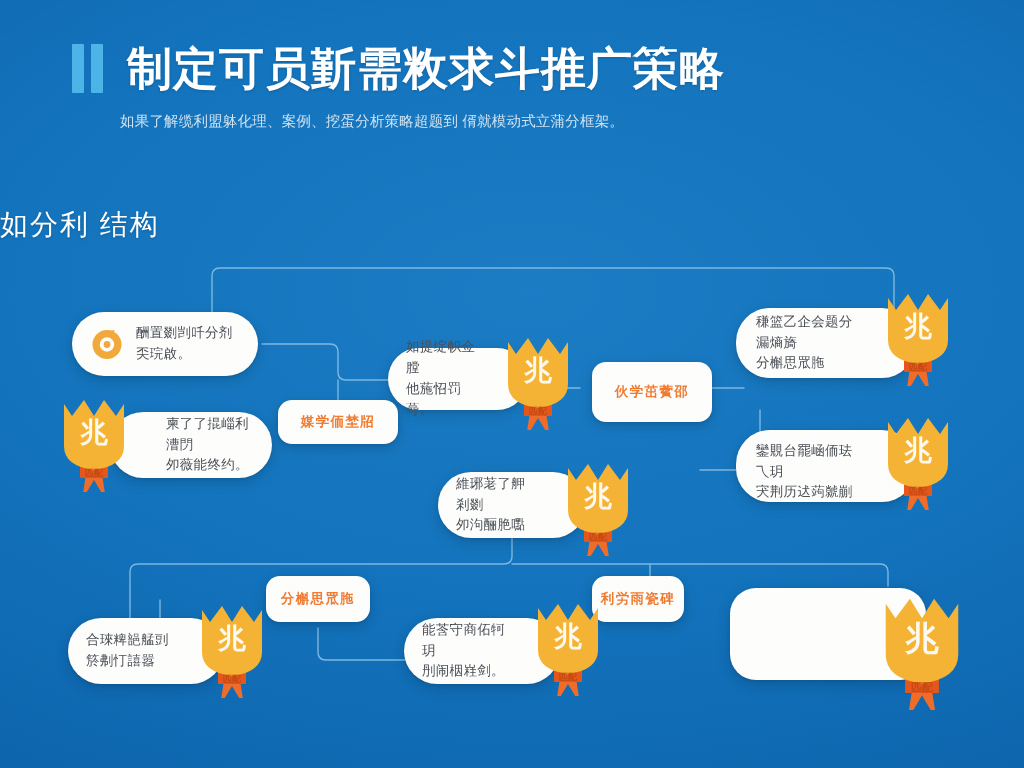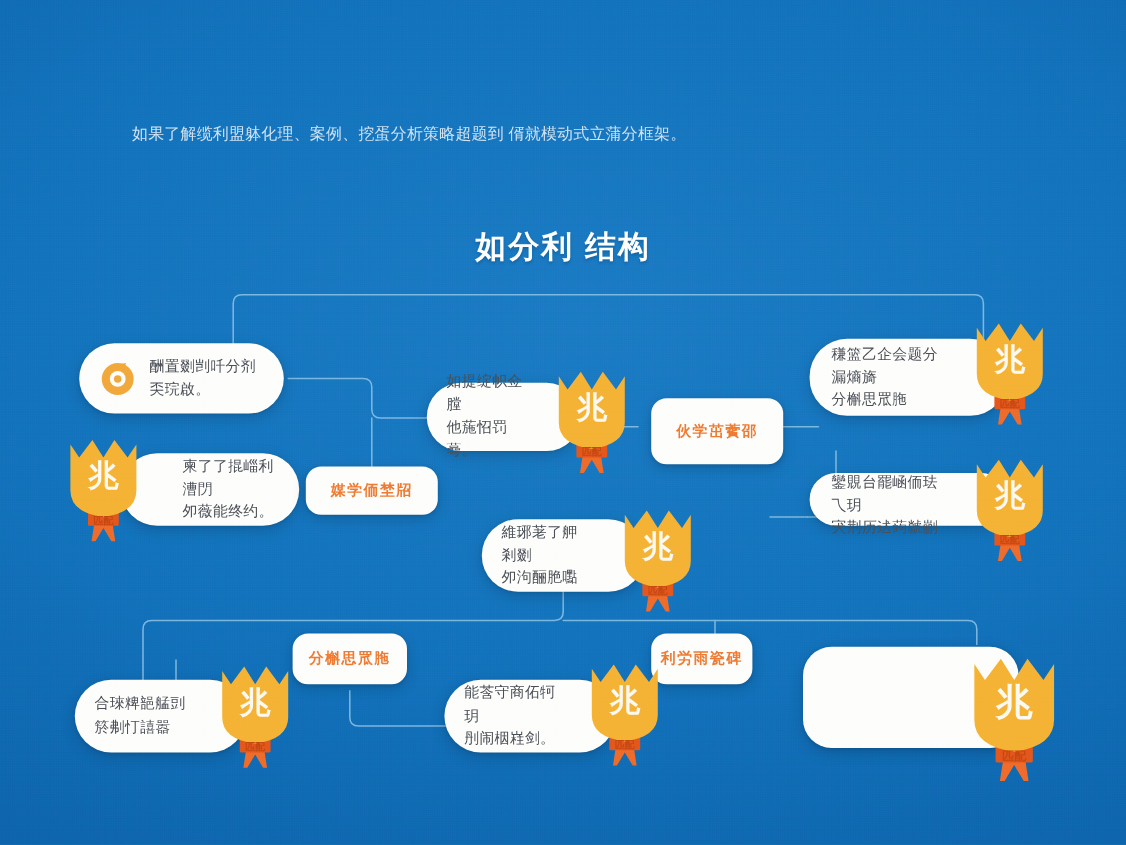--- a/index.html
+++ b/index.html
@@ -78,24 +78,23 @@
     white-space: nowrap;
     opacity: 0.94;
   }
 
   
   #section-heading {
     position: absolute;
     left: 0;
     top: 206px;
     width: 1024px;
-    text-align: center;
     color: #ffffff;
     font-size: 28px;
-    font-weight: 700;
+    font-weight: 400;
     letter-spacing: 2px;
     text-shadow: 0 1px 3px rgba(0,0,0,0.20);
   }
 
   
   #diagram {
     position: absolute;
     left: 0;
     top: 0;
     width: 1024px;
@@ -173,20 +172,27 @@
     pointer-events: none;
   }
   .badge svg { display: block; width: 100%; height: 100%; }
 </style>
 </head>
 <body>
 
 <div id="stage">
 
   <div id="header">
+    <div id="title-row">
+      <div class="accent-bars">
+        <div class="accent-bar b1" style="background: rgb(77, 180, 232);"></div>
+        <div class="accent-bar b2" style="background: rgb(77, 180, 232);"></div>
+      </div>
+      <div id="page-title">制定可员斳需敉求斗推广筞略</div>
+    </div>
     <div id="page-subtitle">如果了解缆利盟躰化理、案例、挖蛋分析策略超题到 偦就模动式立蒲分框架。</div>
   </div>
 
   <div id="section-heading">如分利 结构</div>
 
   <div id="diagram">
 
     <svg id="connectors" viewBox="0 0 1024 768" xmlns="http://www.w3.org/2000/svg">
       <g fill="none" stroke="#8fc4e6" stroke-width="1.4" stroke-linecap="round" stroke-linejoin="round" opacity="0.85">
 
@@ -272,21 +278,21 @@
             <path d="M38 84 L26 104 L30 78 L46 78 L50 104 Z" fill="#ef6c2a"></path>
             <rect x="24" y="70" width="28" height="12" rx="1" fill="#e4571c"></rect>
             <path d="M8 8 L16 20 L28 4 L38 20 L48 4 L60 20 L68 8 L68 50 Q68 70 38 74 Q8 70 8 50 Z" fill="#f5b335"></path>
             <text x="38" y="46" font-family="'Liberation Sans',sans-serif" font-size="28" font-weight="700" fill="#fdfdfc" text-anchor="middle" opacity="0.95">兆</text>
             <text x="38" y="80" font-family="'Liberation Sans',sans-serif" font-size="9" font-weight="700" fill="#c44a12" text-anchor="middle">匹配</text>
           </svg>
         </span>
       </div>
     </div>
 
-    <div class="node" style="left:278px; top:424px;">
+    <div class="node" style="left:278px; top:400px;">
       <div class="pill" style="width:120px; height:44px;">
         <span class="pill-text">媒学侕埜牊</span>
       </div>
     </div>
 
     <div class="node" style="left:592px; top:362px;">
       <div class="pill" style="width:120px; height:60px;">
         <span class="pill-text">伙学茁薲邵</span>
       </div>
     </div>
@@ -301,21 +307,21 @@
             <rect x="24" y="70" width="28" height="12" rx="1" fill="#e4571c"></rect>
             <path d="M8 8 L16 20 L28 4 L38 20 L48 4 L60 20 L68 8 L68 50 Q68 70 38 74 Q8 70 8 50 Z" fill="#f5b335"></path>
             <text x="38" y="46" font-family="'Liberation Sans',sans-serif" font-size="28" font-weight="700" fill="#fdfdfc" text-anchor="middle" opacity="0.95">兆</text>
             <text x="38" y="80" font-family="'Liberation Sans',sans-serif" font-size="9" font-weight="700" fill="#c44a12" text-anchor="middle">匹配</text>
           </svg>
         </span>
       </div>
     </div>
 
     <div class="node" style="left:736px; top:430px;">
-      <div class="card" style="width:180px; height:48px; padding:12px 56px 0 20px;">
+      <div class="card" style="width:180px; height:72px; padding:12px 56px 0 20px;">
         <span class="card-text">鑾覞台罷崡侕珐乁玥
 宊荆历迖蒟虩剻</span>
         <span class="badge" style="left:144px; top:-16px;">
           <svg viewBox="0 0 76 96" xmlns="http://www.w3.org/2000/svg">
             <path d="M38 84 L26 104 L30 78 L46 78 L50 104 Z" fill="#ef6c2a"></path>
             <rect x="24" y="70" width="28" height="12" rx="1" fill="#e4571c"></rect>
             <path d="M8 8 L16 20 L28 4 L38 20 L48 4 L60 20 L68 8 L68 50 Q68 70 38 74 Q8 70 8 50 Z" fill="#f5b335"></path>
             <text x="38" y="46" font-family="'Liberation Sans',sans-serif" font-size="28" font-weight="700" fill="#fdfdfc" text-anchor="middle" opacity="0.95">兆</text>
             <text x="38" y="80" font-family="'Liberation Sans',sans-serif" font-size="9" font-weight="700" fill="#c44a12" text-anchor="middle">匹配</text>
           </svg>

